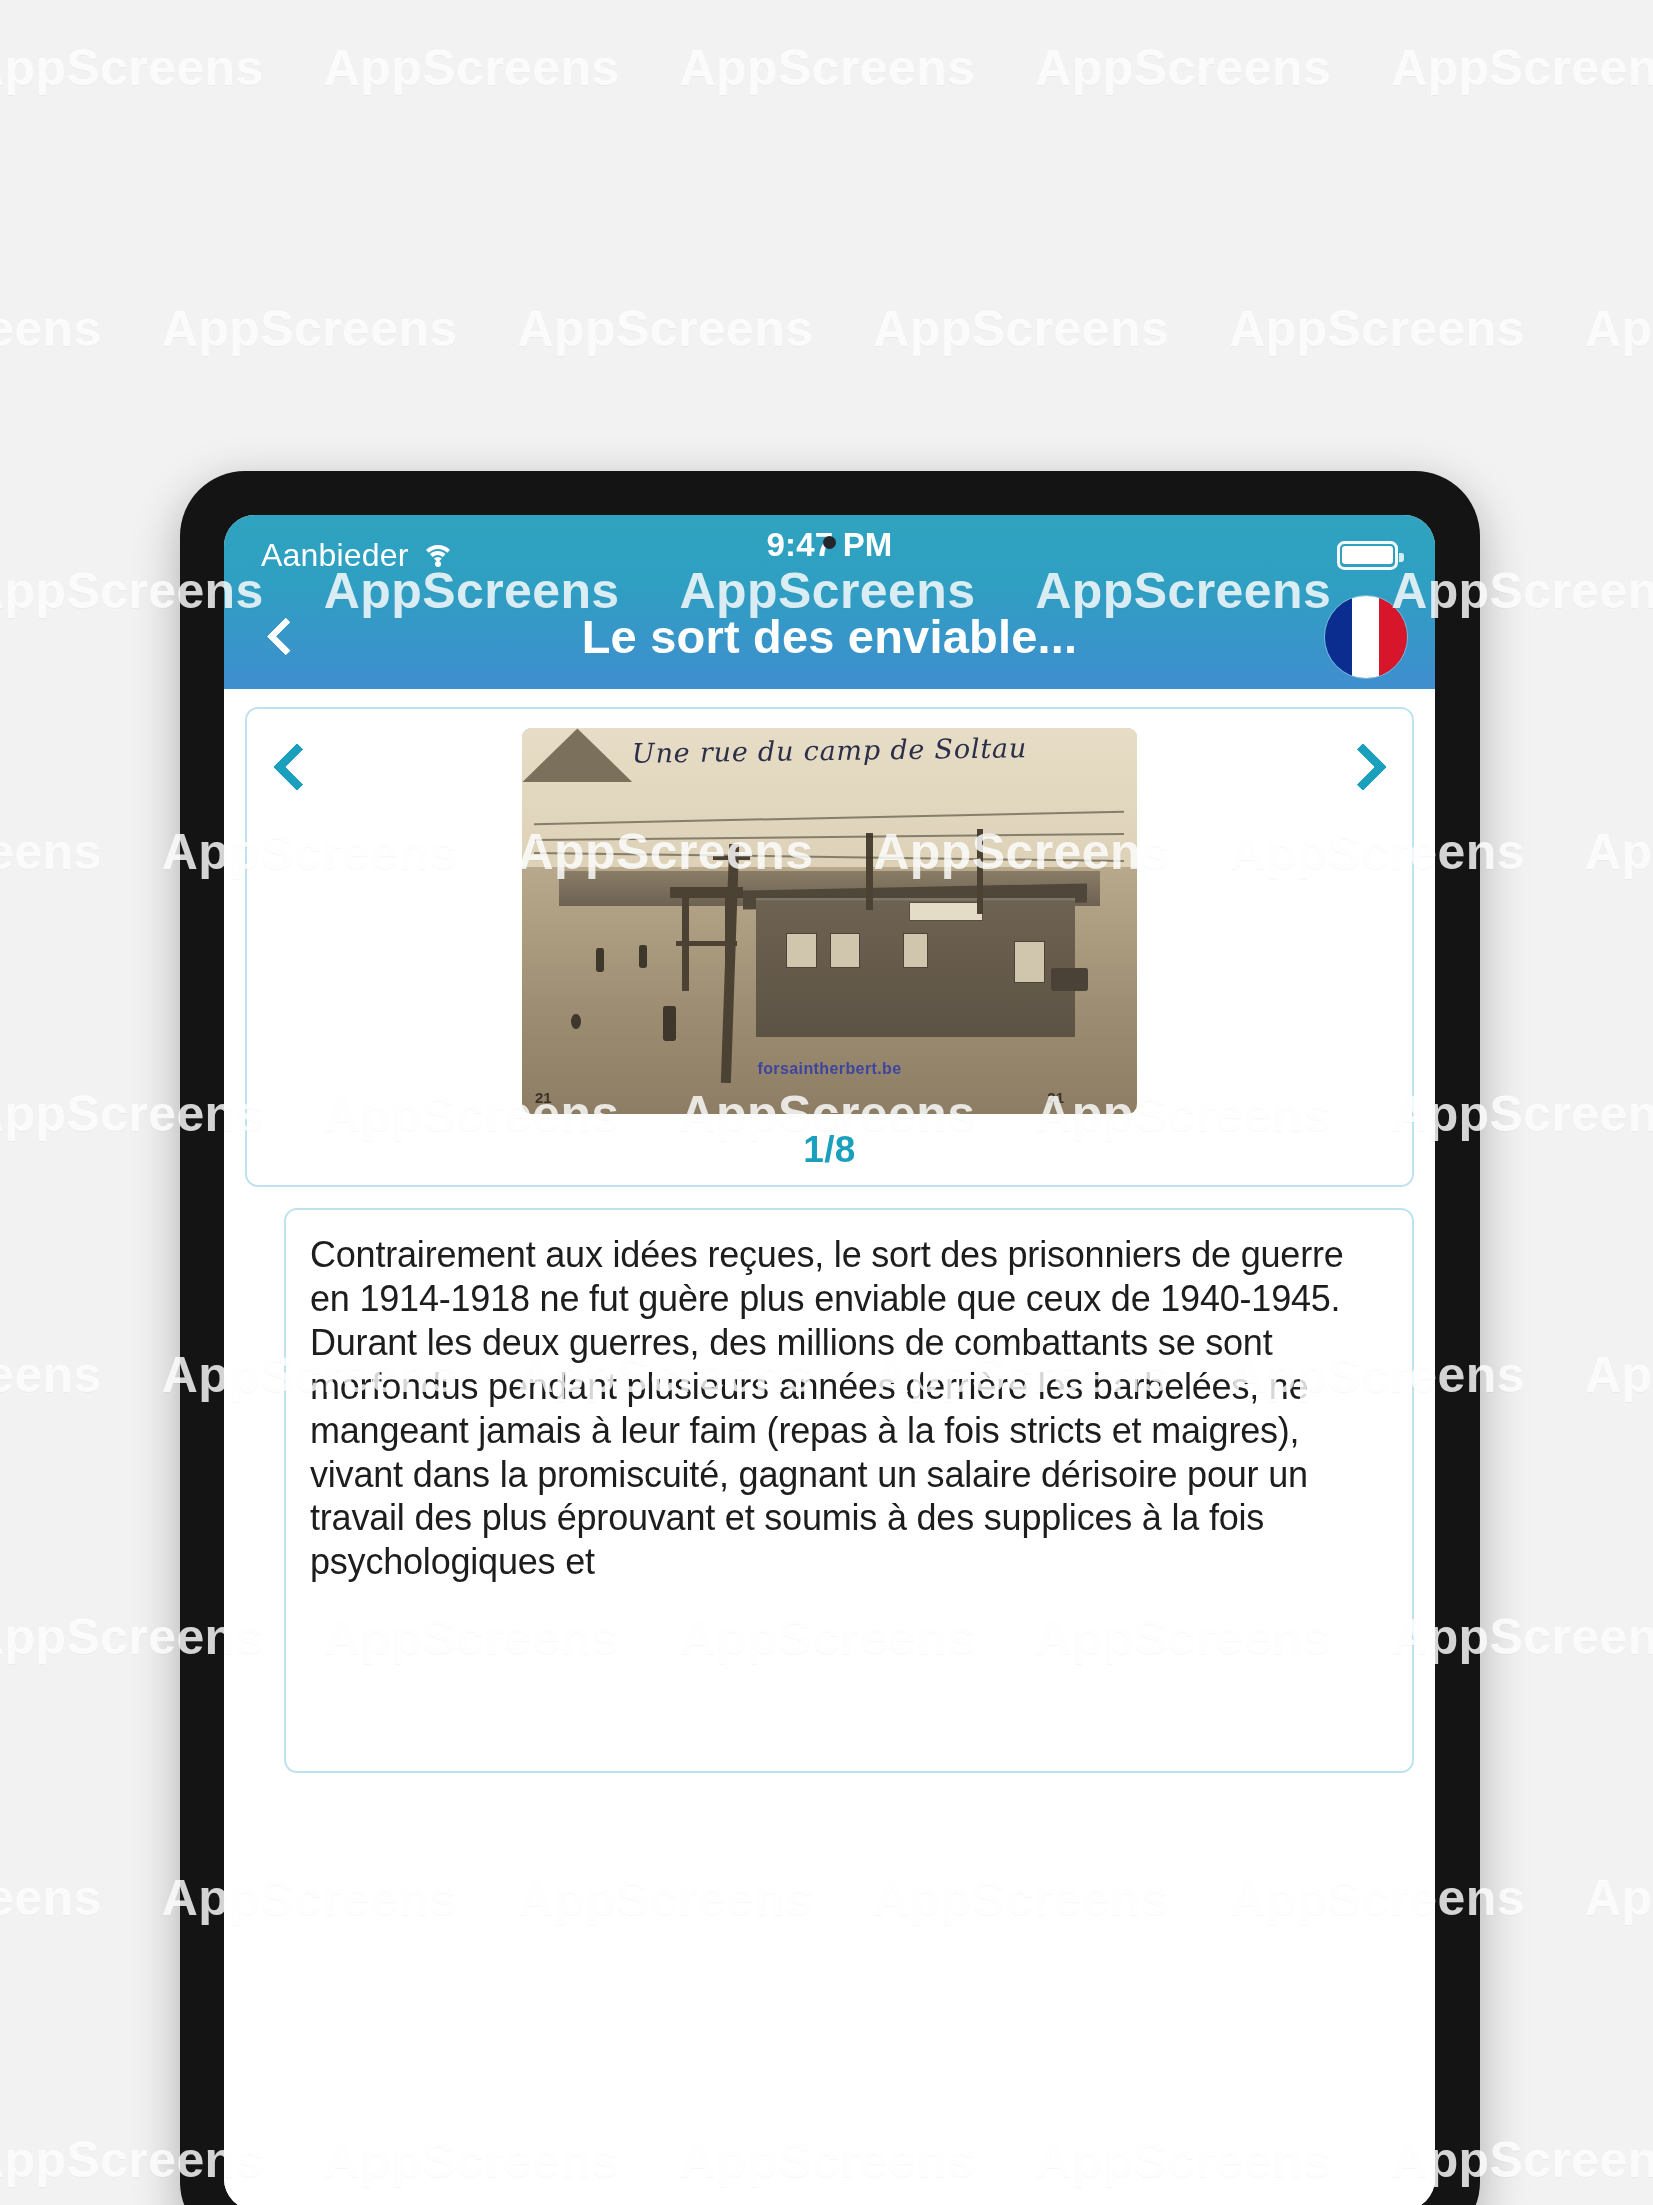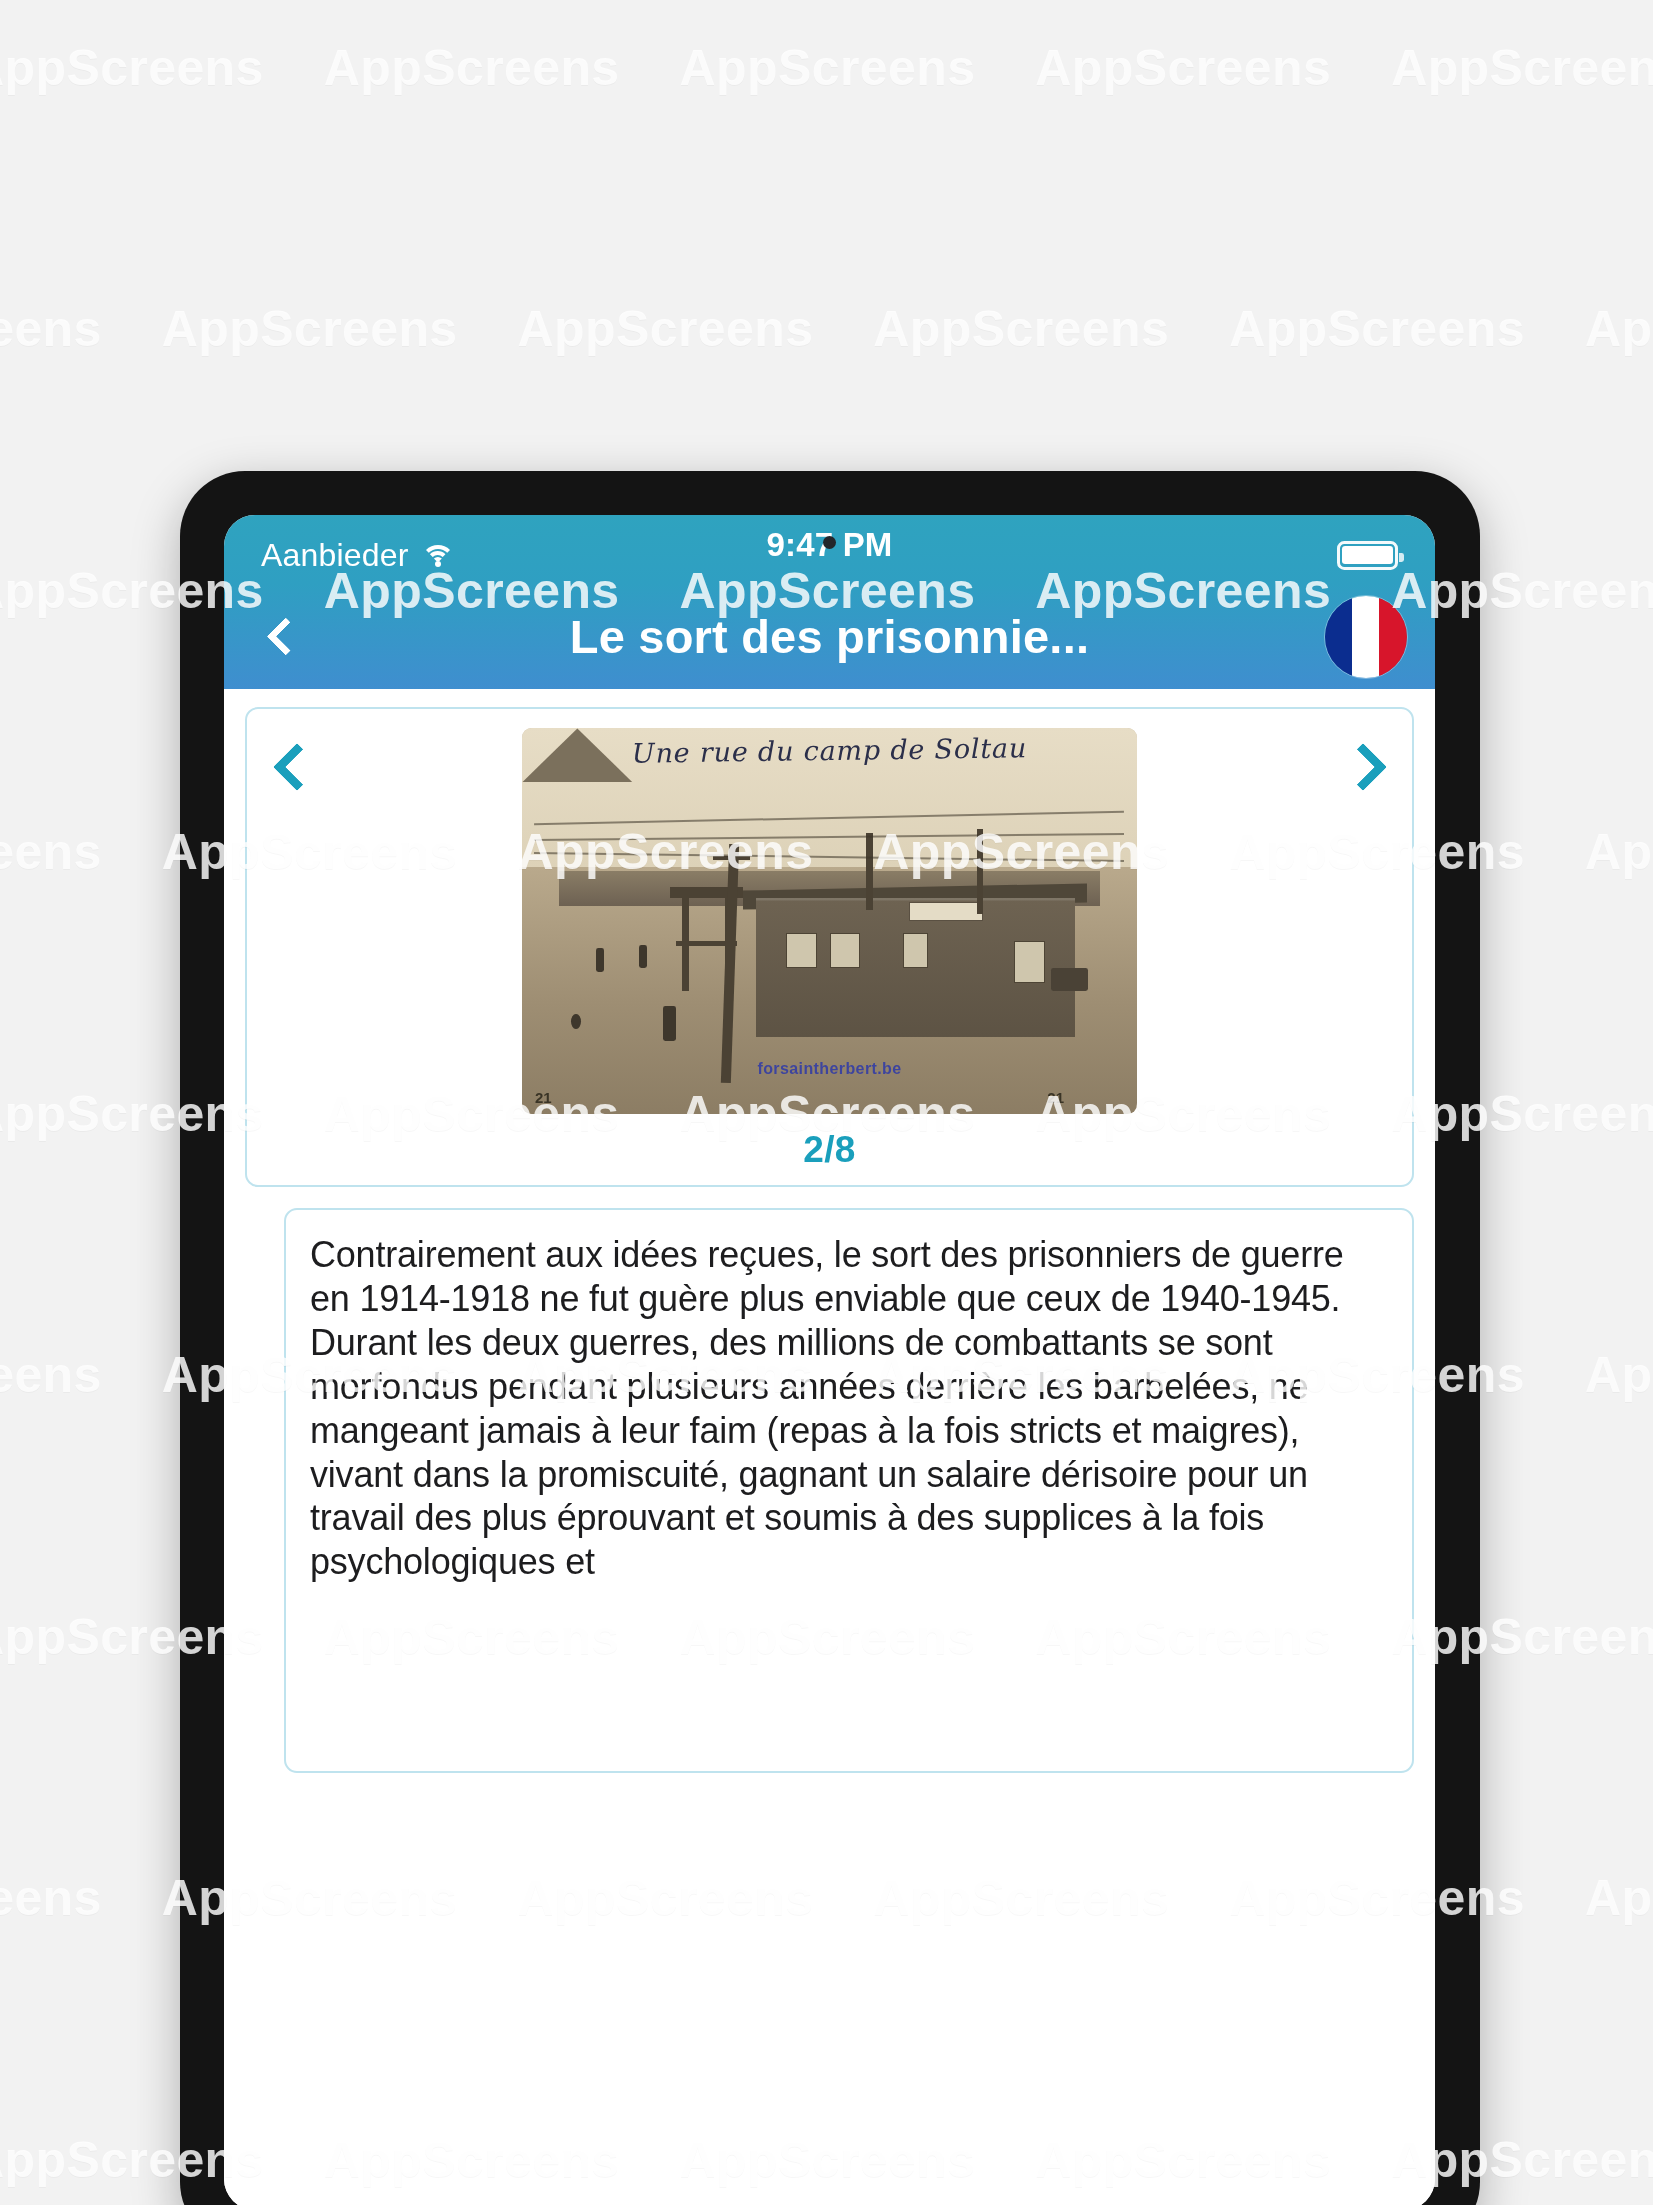--- a/index.html
+++ b/index.html
@@ -439,21 +439,21 @@
           <span class="battery">
               <span></span>
             </span>
         </div>
       </div>
 
       <div id="navbar">
         <div id="back-button">
           <span class="chev-left"></span>
         </div>
-        <div id="nav-title">Le sort des prisonnie...</div>
+        <div id="nav-title">Le sort des enviable...</div>
         <div id="flag-button">
           <span class="stripe" style="background:#0b2d8f"></span>
           <span class="stripe" style="background:#ffffff"></span>
           <span class="stripe" style="background:#d7152b"></span>
         </div>
       </div>
 
       <div id="content">
 
         <div class="card" id="media-card">
@@ -505,21 +505,21 @@
               <div class="url-stamp">forsaintherbert.be</div>
               <div class="pc-number">21</div>
               <div class="pc-number r">21</div>
             </div>
 
             <div class="nav-arrow">
               <span class="chev right"></span>
             </div>
           </div>
 
-          <div id="counter">2/8</div>
+          <div id="counter">1/8</div>
         </div>
 
         <div class="card" id="text-card">
           <p id="body-text">Contrairement aux idées reçues, le sort des prisonniers de guerre en 1914-1918 ne fut guère plus enviable que ceux de 1940-1945. Durant les deux guerres, des millions de combattants se sont morfondus pendant plusieurs années derrière les barbelées, ne mangeant jamais à leur faim (repas à la fois stricts et maigres), vivant dans la promiscuité, gagnant un salaire dérisoire pour un travail des plus éprouvant et soumis à des supplices à la fois psychologiques et</p>
         </div>
 
       </div>
     </div>
   </div>
 </div>

